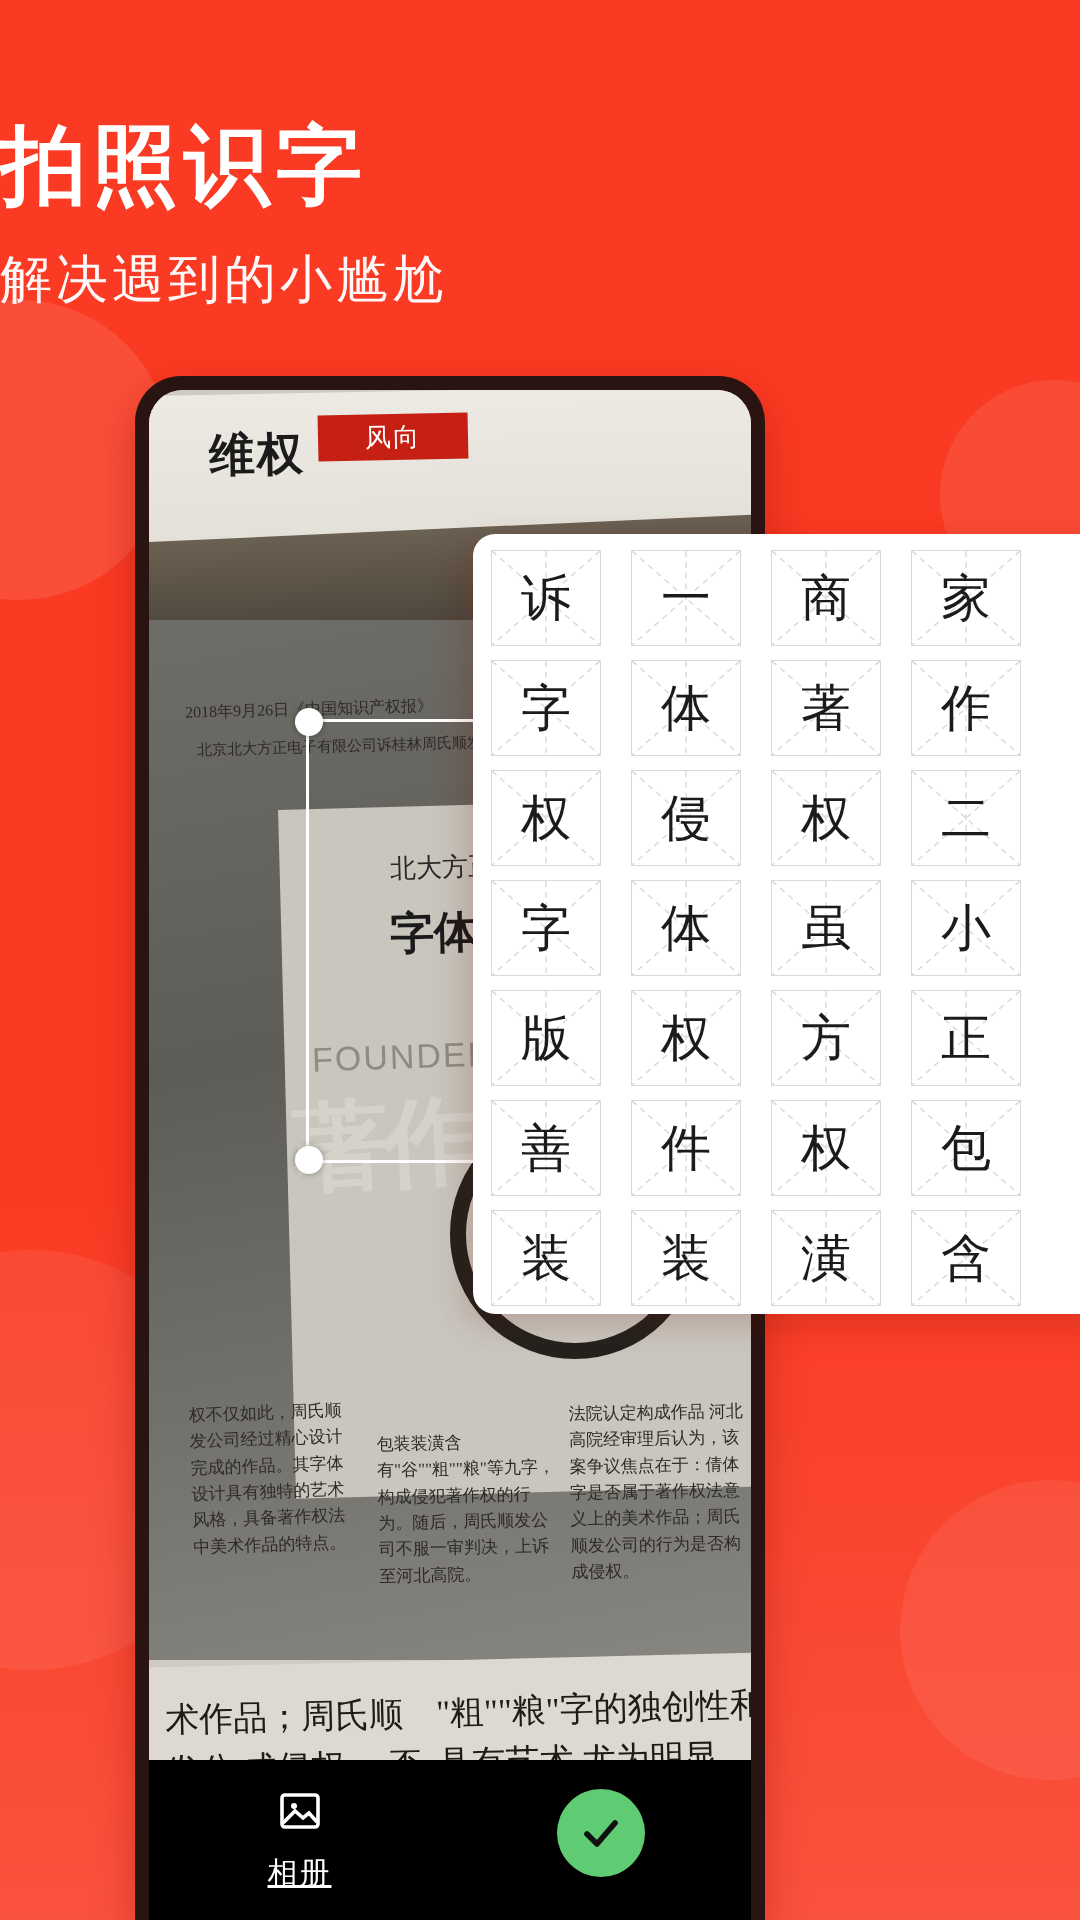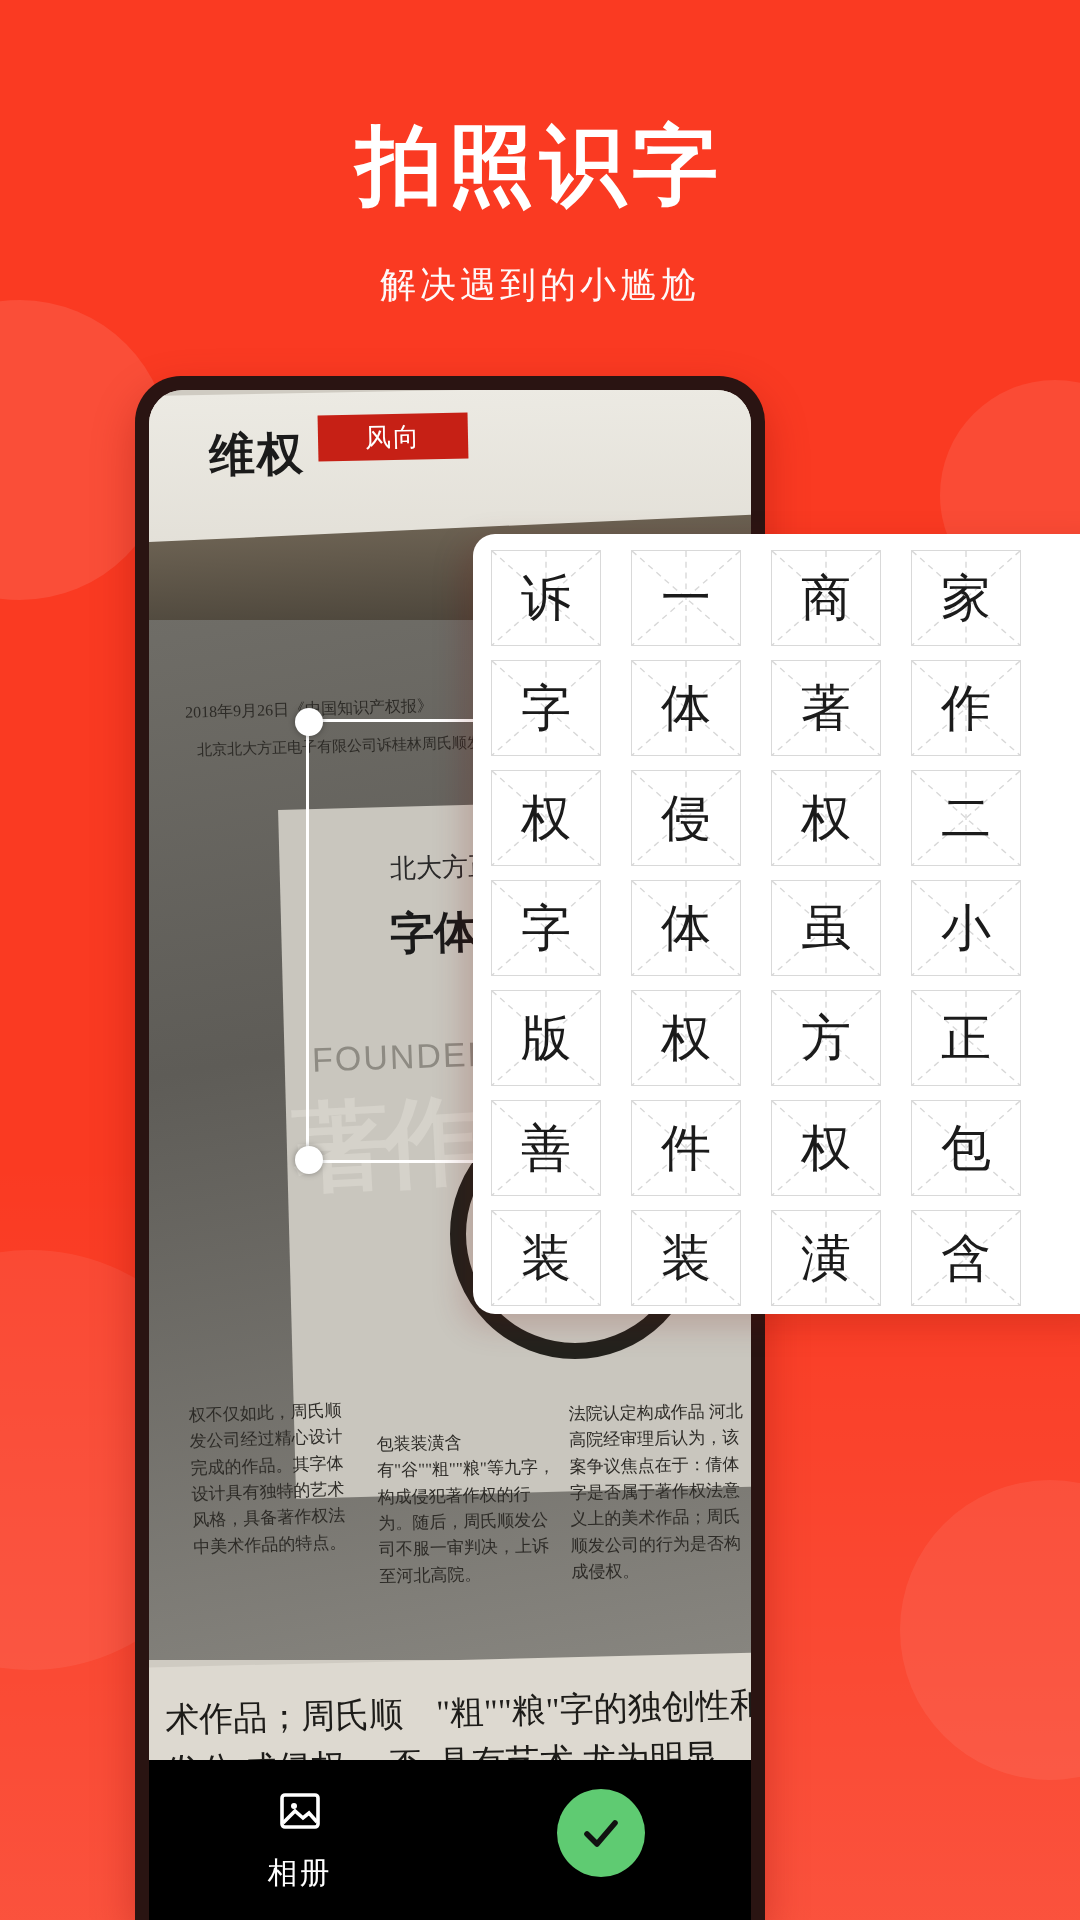--- a/index.html
+++ b/index.html
@@ -14,23 +14,23 @@
   #bg-layer { position:absolute; inset:0; background:#FA3A22; overflow:hidden; }
   .blob { position:absolute; border-radius:50%; background:rgba(255,255,255,0.10); }
   .blob-a { width:300px; height:300px; left:-130px; top:300px; }
   .blob-b { width:230px; height:230px; right:-90px; top:380px; background:rgba(255,255,255,0.085); }
   .blob-c { width:420px; height:420px; left:-180px; top:1250px; background:rgba(255,255,255,0.07); }
   .blob-d { width:300px; height:300px; right:-120px; top:1480px; background:rgba(255,255,255,0.07); }
   .wash { position:absolute; left:0; right:0; bottom:0; height:760px;
           background:linear-gradient(180deg,rgba(255,255,255,0) 0%,rgba(255,255,255,0.12) 100%); }
 
   
-  #header { position:absolute; left:0; right:0; top:118px; text-align:center; z-index:5; }
+  #header { position:absolute; left:0; right:0; top:118px; text-align:left; z-index:5; }
   #title { font-size:86px; font-weight:bold; color:#ffffff; letter-spacing:6px; line-height:1.1; }
-  #subtitle { margin-top:48px; font-size:36px; color:#ffffff; letter-spacing:4px; opacity:.97; }
+  #subtitle { margin-top:32px; font-size:52px; color:#ffffff; letter-spacing:4px; opacity:.97; }
 
   
   #phone { position:absolute; left:135px; top:376px; width:630px; height:1544px;
            background:#2a1412; border-radius:46px 46px 0 0; padding:14px 14px 0 14px;
            box-shadow:0 18px 44px rgba(120,8,0,.30); z-index:4; }
   #phone-screen { width:100%; height:100%; border-radius:34px 34px 0 0; overflow:hidden;
                   position:relative; background:#d9d6ce; }
 
   
   #camera-preview { position:absolute; inset:0; overflow:hidden; background:#cfcbc2; }
@@ -76,21 +76,21 @@
     border:3px solid #ffffff; }
   .handle { position:absolute; width:28px; height:28px; border-radius:50%;
     background:#ffffff; box-shadow:0 0 6px rgba(0,0,0,.35); }
   .h-tl { left:-14px; top:-14px; }
   .h-bl { left:-14px; bottom:-14px; }
 
   
   #cam-toolbar { position:absolute; left:0; right:0; bottom:0; height:160px;
     background:#000000; display:flex; align-items:center; justify-content:space-around; }
   .tool-btn { display:flex; flex-direction:column; align-items:center; gap:14px;
-    color:#fff; width:170px; }
+    color:#fff; width:170px;text-decoration:underline; }
   .tool-label { font-size:30px; color:#ffffff; letter-spacing:2px; }
   .shutter { width:88px; height:88px; border-radius:50%; background:#5FCB72;
     display:flex; align-items:center; justify-content:center; }
 
   
   #result-panel { position:absolute; left:473px; top:534px; width:640px; height:780px;
     background:#ffffff; border-radius:22px 0 0 22px;
     box-shadow:-8px 10px 34px rgba(110,10,0,.20); z-index:6; overflow:hidden;
     padding:16px 0 0 18px; }
   #char-grid { display:grid; grid-template-columns:repeat(4,110px); gap:14px 30px; }

